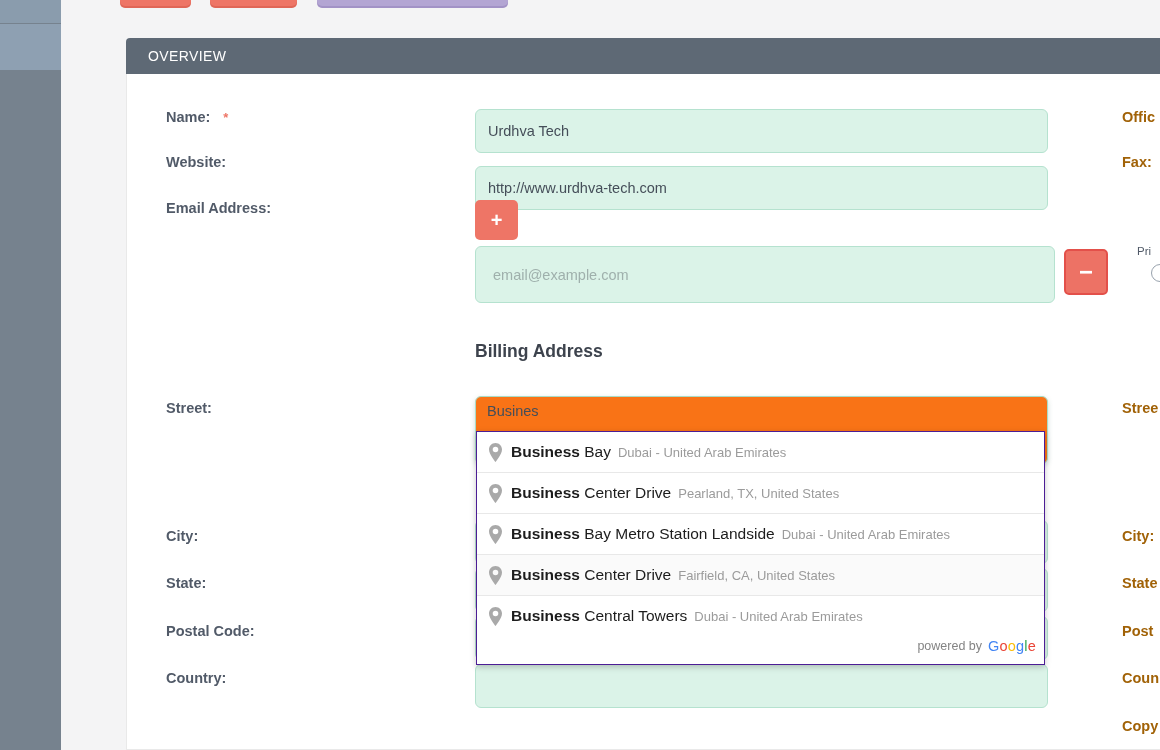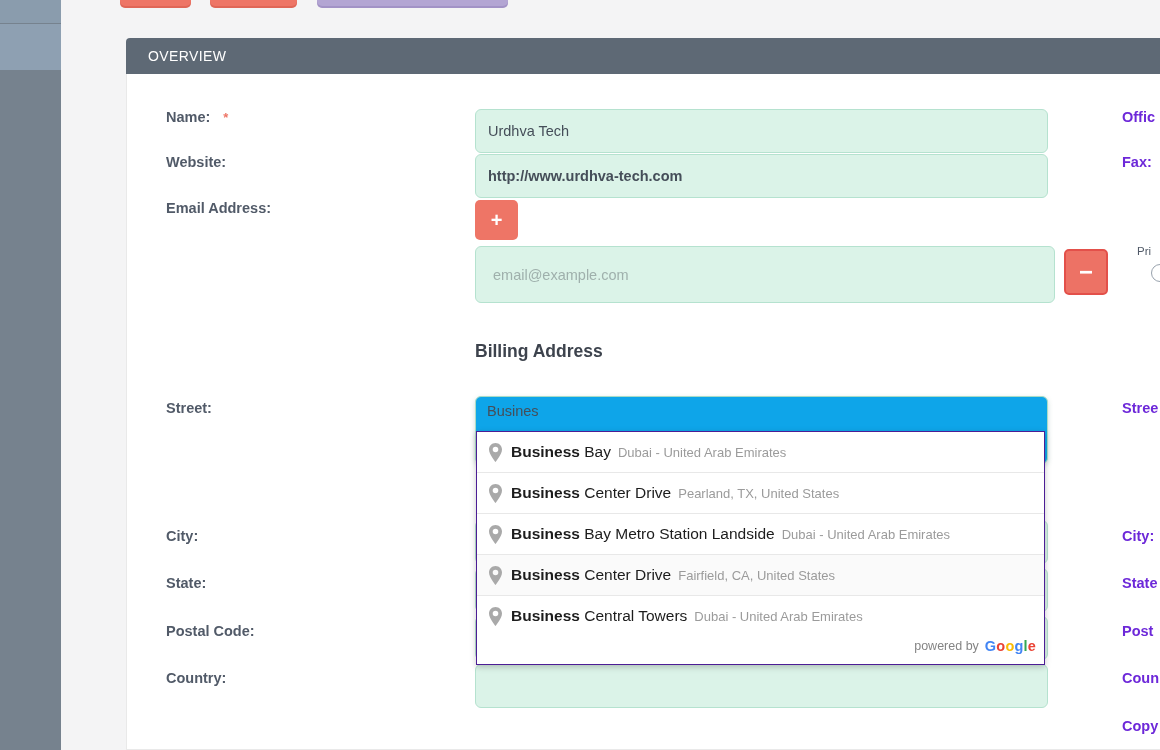--- a/index.html
+++ b/index.html
@@ -44,49 +44,49 @@
   }
   .ginput{
     position:absolute;left:475px;width:573px;height:44px;
     background:#dbf3e8;border:1px solid #b5e2cf;border-radius:6px;
     padding:0 12px;box-sizing:border-box;
     font-family:"Liberation Sans",sans-serif;font-size:14.5px;color:#454e59;
     outline:none;z-index:4;
   }
   .ginput::placeholder{color:#9fb0ac;opacity:1;}
   #name-input{top:109px;}
-  #website-input{top:154px;font-weight:bold;}
+  #website-input{top:166px;}
   #email-input{top:246px;width:580px;height:57px;padding:0 17px;}
   #city-input{top:520px;}
   #state-input{top:568px;}
   #postal-input{top:616px;}
   #country-input{top:664px;}
   #street-textarea{
     position:absolute;left:475px;top:396px;width:573px;height:68px;
-    background:#0ea5e9;border:1px solid #a9dcc6;border-radius:6px;
+    background:#f97316;border:1px solid #a9dcc6;border-radius:6px;
     box-shadow:0 2px 5px rgba(60,120,100,.25);
     padding:6px 11px;box-sizing:border-box;resize:none;
     font-family:"Liberation Sans",sans-serif;font-size:14.5px;color:#454e59;
     outline:none;z-index:5;
   }
   .sq-btn{
     position:absolute;border:none;border-radius:5px;cursor:pointer;
     color:#fff;display:flex;align-items:center;justify-content:center;z-index:6;
   }
   #add-email-btn{left:475px;top:200px;width:43px;height:40px;background:#ee7566;font-size:20px;font-weight:700;}
   #remove-email-btn{left:1064px;top:249px;width:44px;height:46px;background:#ed7265;border:2px solid #e3504a;font-size:24px;font-weight:700;line-height:1;}
   #primary-label{position:absolute;left:1137px;top:245px;font-size:11.5px;font-weight:400;color:#515a68;white-space:nowrap;}
   #primary-radio{
     position:absolute;left:1151px;top:264px;width:16px;height:16px;
     border:1.5px solid #98a2ad;border-radius:50%;background:#fff;z-index:3;
   }
   
   .rlabel{
     position:absolute;left:1122px;
-    font-size:14.5px;font-weight:700;color:#6d28d9;white-space:nowrap;z-index:3;
+    font-size:14.5px;font-weight:700;color:#a16207;white-space:nowrap;z-index:3;
   }
   
   .pac{
     position:absolute;left:476px;top:431px;width:569px;
     background:#fff;border:1px solid #4c1d95;
     box-shadow:0 2px 6px rgba(0,0,0,.22);z-index:10;box-sizing:border-box;
   }
   .pac-item{
     height:40px;display:flex;align-items:center;
     padding:0 8px 0 12px;border-top:1px solid #e8e8e8;cursor:pointer;background:#fff;
@@ -95,21 +95,21 @@
   .pac-item.hovered{background:#fafafa;}
   .pac-pin{flex:0 0 13px;margin-right:9px;display:flex;}
   .pac-main{font-size:15.5px;color:#1c1c1c;white-space:nowrap;}
   .pac-main b{font-weight:700;}
   .pac-sec{margin-left:7px;font-size:13px;color:#9b9b9b;white-space:nowrap;}
   .pac-footer{
     height:20px;display:flex;align-items:center;justify-content:flex-end;
     padding:0 8px 8px 0;
   }
   .pwd-by{font-size:12.5px;color:#848484;margin-right:6px;}
-  .glogo{font-size:14.5px;font-weight:700;letter-spacing:.2px;}
+  .glogo{font-size:14.5px;font-weight:400;letter-spacing:.2px;}
   .gc-blue{color:#4285F4;}.gc-red{color:#EA4335;}.gc-yellow{color:#FBBC05;}.gc-green{color:#34A853;}
 </style>
 </head>
 <body>
 
 <div class="sidebar">
   <div class="blk-a"></div>
   <div class="blk-b"></div>
 </div>
 

